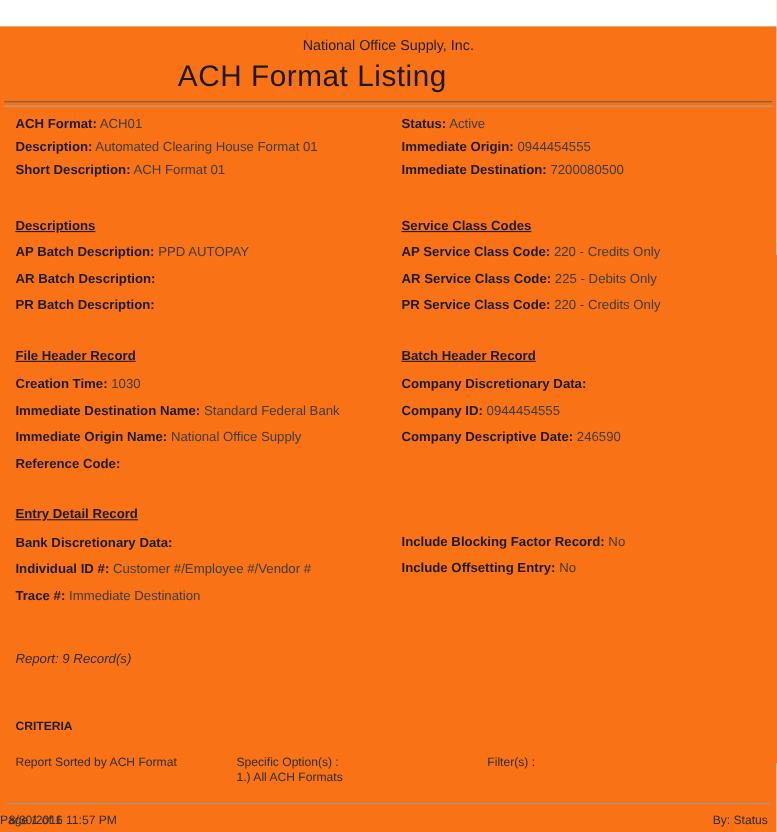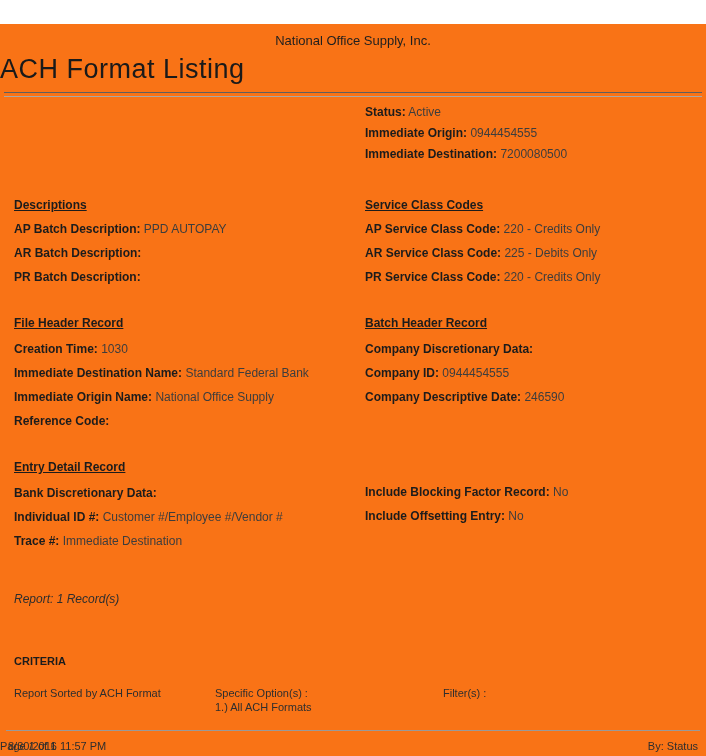--- a/index.html
+++ b/index.html
@@ -24,21 +24,21 @@
     width: 706px;
     text-align: center;
     font-size: 13px;
     color: #1f1f1f;
   }
   .title {
     position: absolute;
     top: 30px;
     left: 0;
     width: 568px;
-    text-align: left;
+    text-align: center;
     font-size: 27px;
     color: #1a1a1a;
     letter-spacing: 0.5px;
   }
   .title-divider {
     position: absolute;
     top: 68px;
     left: 4px;
     right: 4px;
     height: 3px;
@@ -117,20 +117,34 @@
 </style>
 </head>
 <body>
 
 <div class="page">
 
   <div class="company">National Office Supply, Inc.</div>
   <div class="title">ACH Format Listing</div>
   <div class="title-divider"></div>
 
+  <div class="block summary" style="top:81px; left:14px;">
+    <div class="row">
+      <span class="lbl">ACH Format:</span>
+      <span class="val">ACH01</span>
+    </div>
+    <div class="row">
+      <span class="lbl">Description:</span>
+      <span class="val">Automated Clearing House Format 01</span>
+    </div>
+    <div class="row">
+      <span class="lbl">Short Description:</span>
+      <span class="val">ACH Format 01</span>
+    </div>
+  </div>
 
   <div class="block summary" style="top:81px; left:365px;">
     <div class="row">
       <span class="lbl">Status:</span>
       <span class="val">Active</span>
     </div>
     <div class="row">
       <span class="lbl">Immediate Origin:</span>
       <span class="val">0944454555</span>
     </div>
@@ -228,21 +242,21 @@
     <div class="row">
       <span class="lbl">Include Blocking Factor Record:</span>
       <span class="val">No</span>
     </div>
     <div class="row">
       <span class="lbl">Include Offsetting Entry:</span>
       <span class="val">No</span>
     </div>
   </div>
 
-  <div class="report-line">Report: 1 Record(s)</div>
+  <div class="report-line">Report: 9 Record(s)</div>
 
   <div class="criteria-heading">CRITERIA</div>
 
   <div class="criteria-col" style="top:662px; left:14px;">Report Sorted by ACH Format</div>
   <div class="criteria-col" style="top:662px; left:215px;">
     <div>Specific Option(s) :</div>
     <div>1.) All ACH Formats</div>
   </div>
   <div class="criteria-col" style="top:662px; left:443px;">Filter(s) :</div>
 

